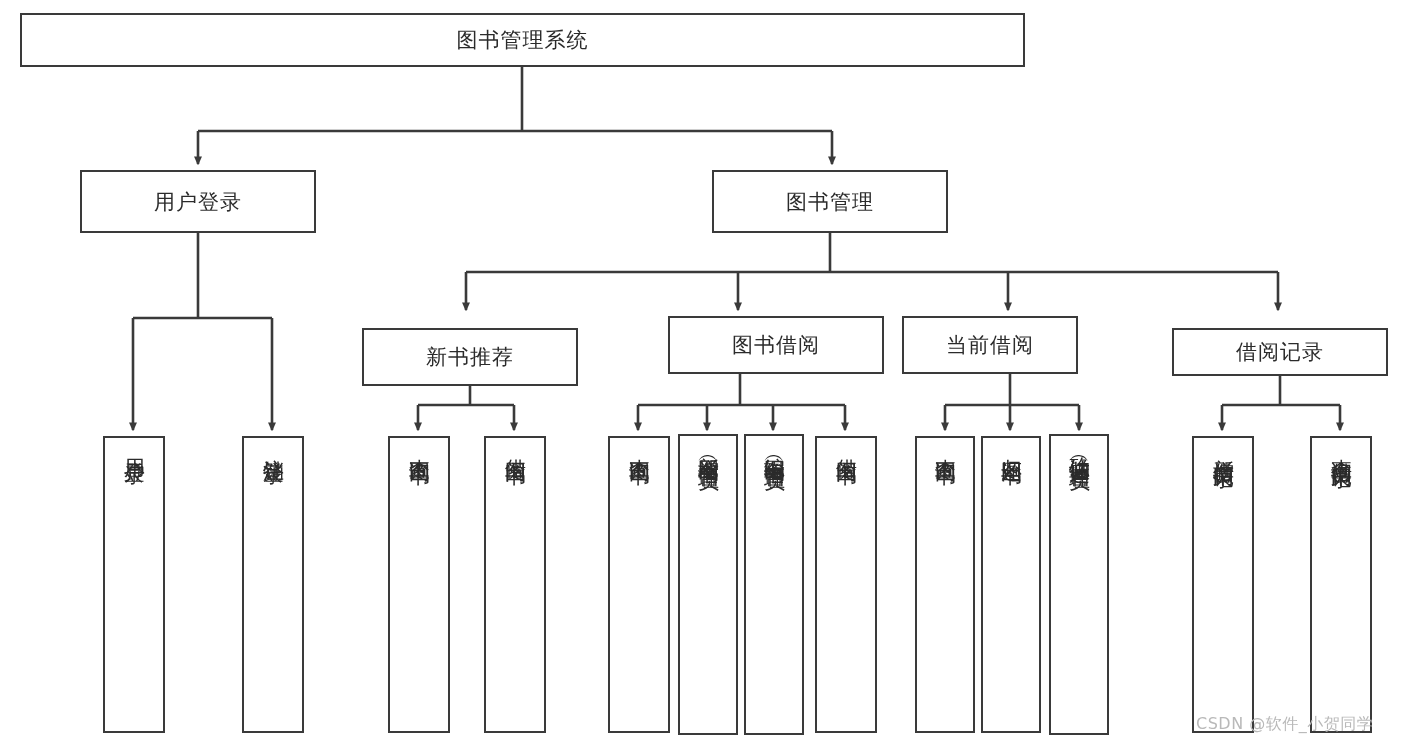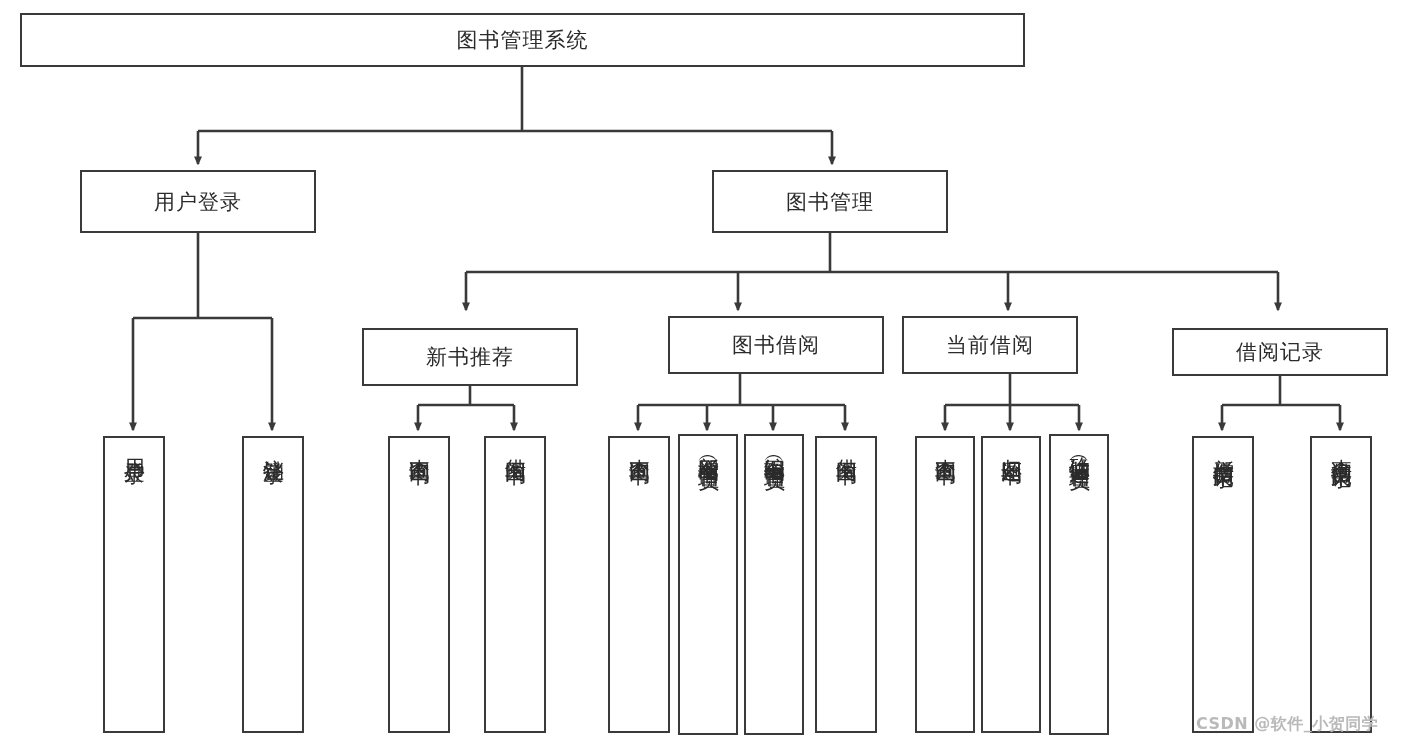--- a/index.html
+++ b/index.html
@@ -6,21 +6,21 @@
   body{width:1405px;height:747px;font-family:"DejaVu Sans","Liberation Sans",sans-serif;overflow:hidden;}
   #stage{position:relative;width:1405px;height:747px;background:#fff;}
   #wires{position:absolute;left:0;top:0;width:1405px;height:747px;}
   .box{position:absolute;box-sizing:border-box;background:#ffffff;border:2px solid #3a3a3a;
        display:flex;align-items:center;justify-content:center;color:#2b2b2b;}
   .box.h{font-size:21px;letter-spacing:1px;}
   .leaf{writing-mode:vertical-rl;text-orientation:upright;font-size:21px;line-height:1.28;
         letter-spacing:2px;text-align:center;padding:4px 0;white-space:pre-wrap;}
   .leafbox{align-items:flex-start;justify-content:center;}
   #watermark{position:absolute;left:1196px;top:714px;font-size:16px;color:#b9b9b9;
-             letter-spacing:0.5px;white-space:nowrap;font-weight:bold;}
+             letter-spacing:0.5px;white-space:nowrap;}
 </style>
 </head>
 <body>
 
 <div id="stage">
 
   <svg id="wires" viewBox="0 0 1405 747" xmlns="http://www.w3.org/2000/svg">
     <defs>
       <marker id="arrow" markerWidth="9" markerHeight="9" refX="7.6" refY="4" orient="auto" markerUnits="userSpaceOnUse">
         <path d="M0,0 L9,4 L0,8 z" fill="#3a3a3a"></path>

